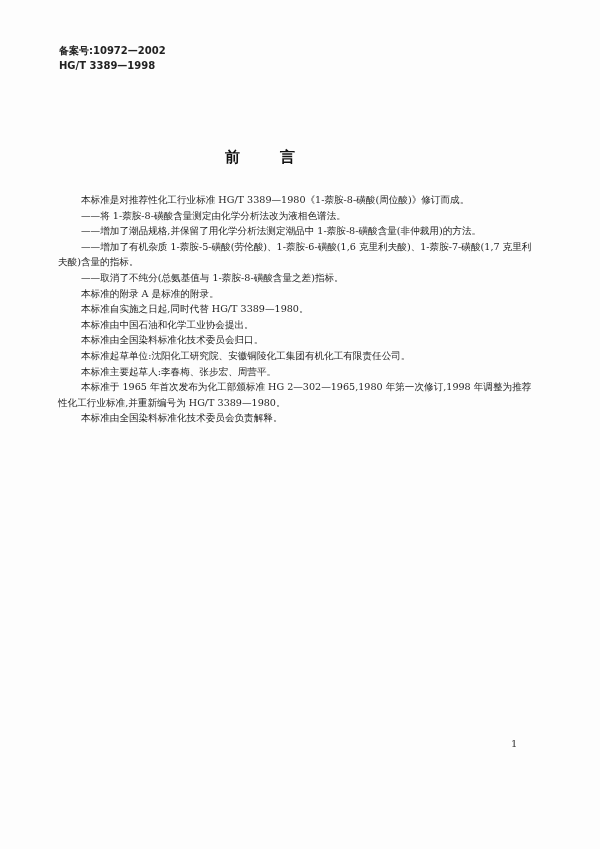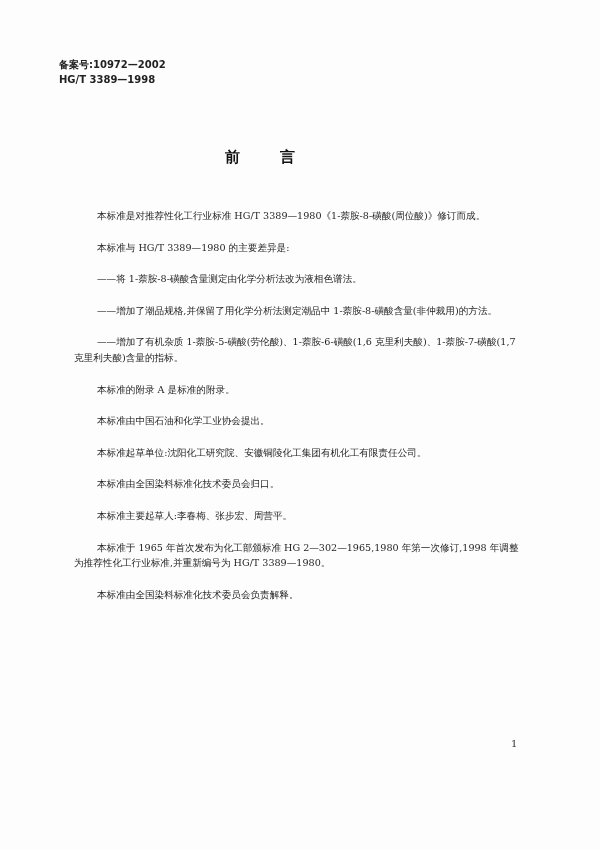--- a/index.html
+++ b/index.html
@@ -18,21 +18,21 @@
   .page {
     position: absolute;
     left: 0; top: 0;
     width: 600px;
     height: 849px;
     background: #fdfdfd;
   }
   .header-meta {
     position: absolute;
     left: 59px;
-    top: 58px;
+    top: 44px;
     font-family: "DejaVu Sans", "Liberation Sans", sans-serif;
     font-weight: bold;
     font-size: 10px;
     line-height: 14.5px;
     color: #222;
   }
   .header-meta div { white-space: nowrap; }
   .title {
     position: absolute;
     top: 148px;
@@ -50,21 +50,21 @@
     position: absolute;
     left: 58px;
     top: 192px;
     width: 478px;
     font-size: 9.6px;
     line-height: 15.6px;
     color: #1e1e1e;
   }
   .para {
     text-indent: 23px;
-    margin: 16px;
+    margin: 0;
     white-space: normal;
     word-break: break-all;
   }
   .para.nowrap { white-space: nowrap; }
   .page-number {
     position: absolute;
     left: 511px;
     top: 738px;
     font-size: 10px;
     color: #333;
@@ -77,27 +77,28 @@
 
   <div class="header-meta">
     <div>备案号:10972—2002</div>
     <div>HG/T 3389—1998</div>
   </div>
 
   <div class="title">前言</div>
 
   <div class="body-text">
     <p class="para nowrap">本标准是对推荐性化工行业标准 HG/T 3389—1980《1-萘胺-8-磺酸(周位酸)》修订而成。</p>
-    <p class="para nowrap">本标准与 HG/T 3389—1980 的主要差异是:</p>
     <p class="para nowrap">——将 1-萘胺-8-磺酸含量测定由化学分析法改为液相色谱法。</p>
     <p class="para nowrap">——增加了潮品规格,并保留了用化学分析法测定潮品中 1-萘胺-8-磺酸含量(非仲裁用)的方法。</p>
     <p class="para">——增加了有机杂质 1-萘胺-5-磺酸(劳伦酸)、1-萘胺-6-磺酸(1,6 克里利夫酸)、1-萘胺-7-磺酸(1,7 克里利夫酸)含量的指标。</p>
+    <p class="para nowrap">——取消了不纯分(总氨基值与 1-萘胺-8-磺酸含量之差)指标。</p>
     <p class="para nowrap">本标准的附录 A 是标准的附录。</p>
+    <p class="para nowrap">本标准自实施之日起,同时代替 HG/T 3389—1980。</p>
     <p class="para nowrap">本标准由中国石油和化学工业协会提出。</p>
+    <p class="para nowrap">本标准由全国染料标准化技术委员会归口。</p>
     <p class="para nowrap">本标准起草单位:沈阳化工研究院、安徽铜陵化工集团有机化工有限责任公司。</p>
-    <p class="para nowrap">本标准由全国染料标准化技术委员会归口。</p>
     <p class="para nowrap">本标准主要起草人:李春梅、张步宏、周营平。</p>
     <p class="para">本标准于 1965 年首次发布为化工部颁标准 HG 2—302—1965,1980 年第一次修订,1998 年调整为推荐性化工行业标准,并重新编号为 HG/T 3389—1980。</p>
     <p class="para nowrap">本标准由全国染料标准化技术委员会负责解释。</p>
   </div>
 
   <div class="page-number">1</div>
 </div>
 
 </body></html>

